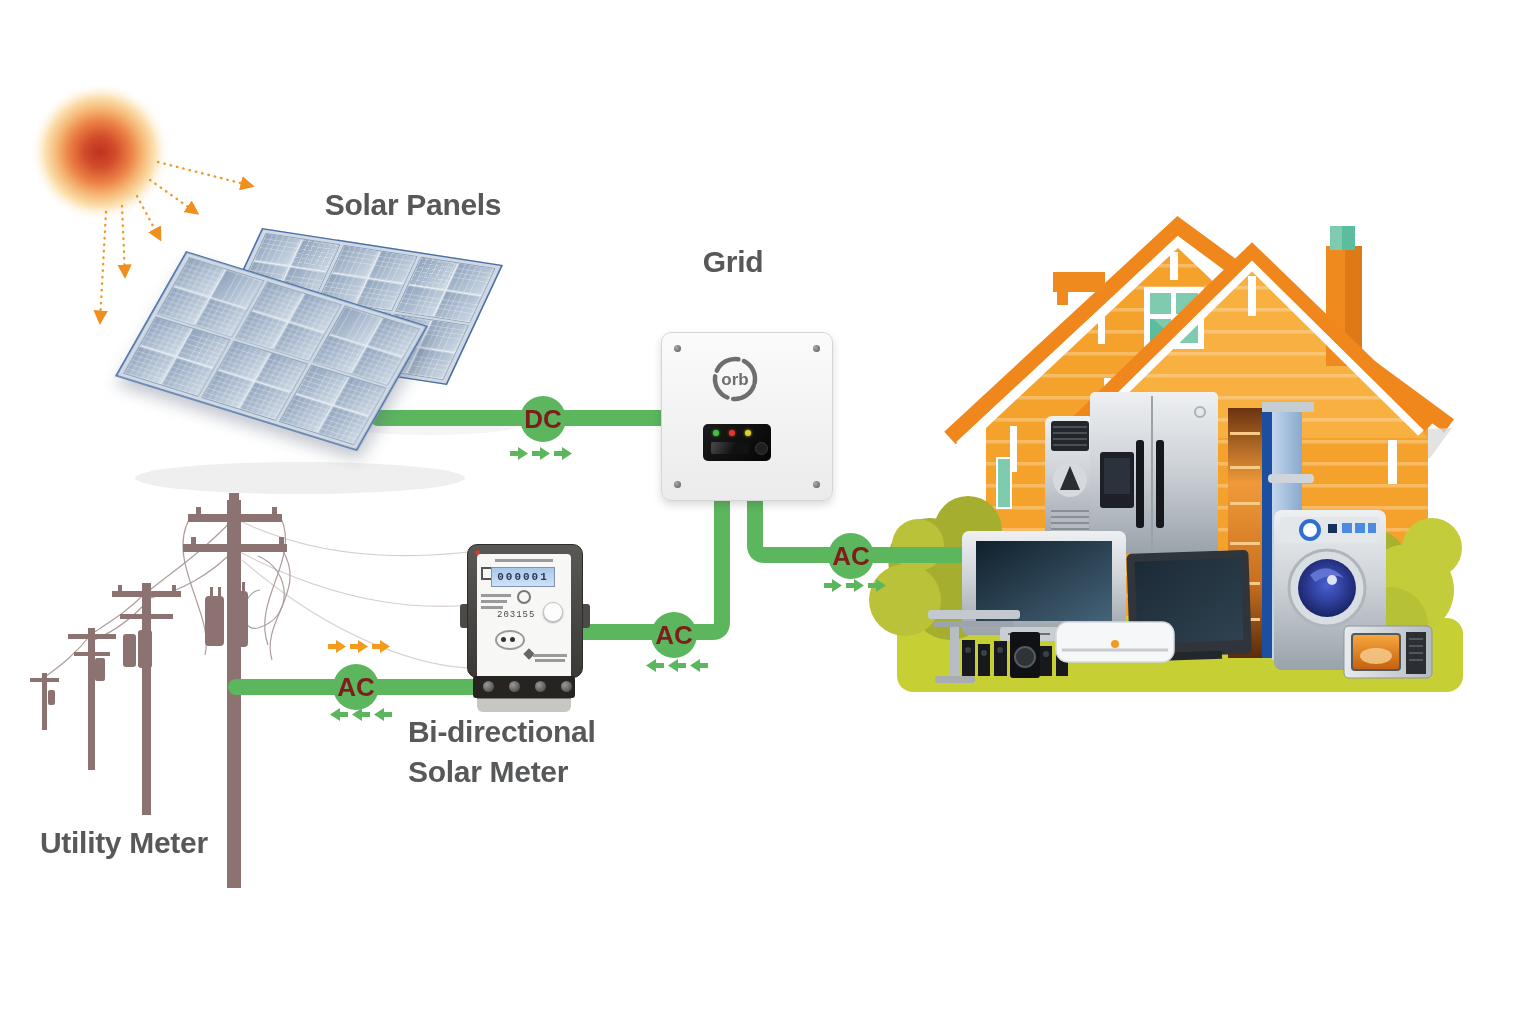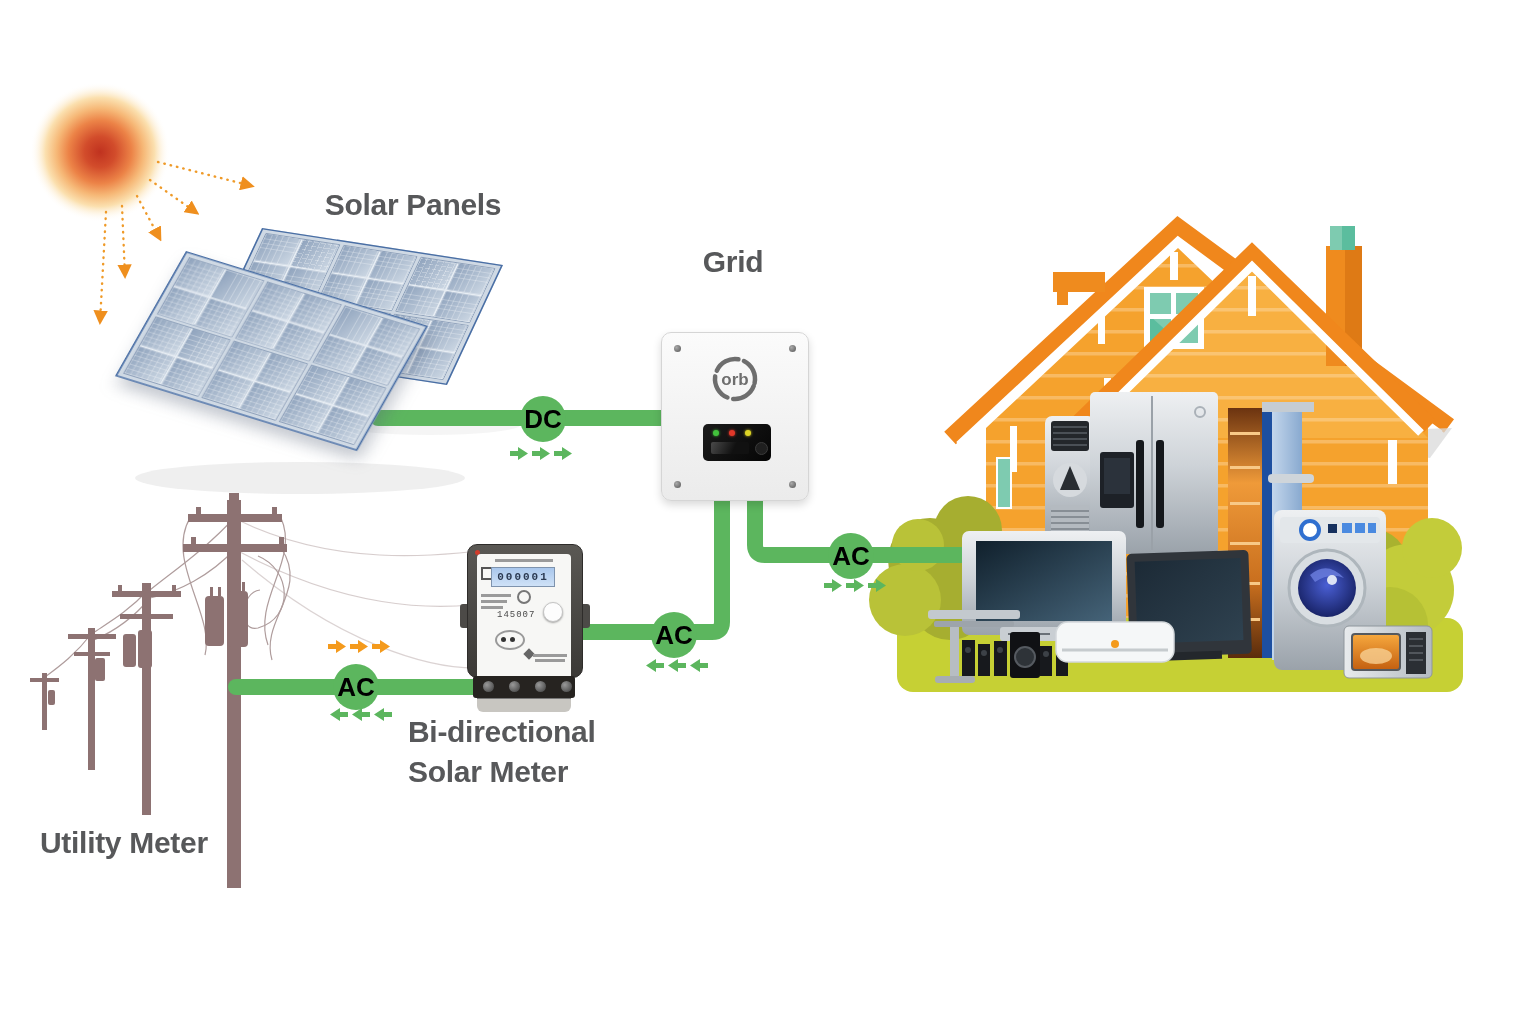--- a/index.html
+++ b/index.html
@@ -10,21 +10,21 @@
   
   .lbl{position:absolute;color:#57585a;font-weight:600;letter-spacing:-0.3px;z-index:6;}
   .lbl-solar-panels{left:318px;top:188px;width:190px;text-align:center;font-size:30px;}
   .lbl-inverter{left:633px;top:242px;width:200px;text-align:center;font-size:30px;line-height:39px;}
   .lbl-meter{left:408px;top:712px;width:250px;text-align:left;font-size:30px;line-height:40px;}
   .lbl-utility{left:40px;top:826px;font-size:30px;}
   .lbl-appliances{left:1028px;top:701px;width:320px;text-align:center;font-size:31px;}
 
   
   .badge{position:absolute;width:46px;height:46px;border-radius:50%;background:#5cb65e;
-         color:#000000;font-weight:bold;font-size:26px;line-height:46px;text-align:center;z-index:7;}
+         color:#7f1d1d;font-weight:bold;font-size:26px;line-height:46px;text-align:center;z-index:7;}
   .badge-dc{left:520px;top:396px;}
   .badge-ac-house{left:828px;top:533px;}
   .badge-ac-meter{left:651px;top:612px;}
   .badge-ac-grid{left:333px;top:664px;}
 
   
   .pv{position:absolute;display:grid;gap:4px;padding:5px;background:#cfd9e4;
       border:2px solid #4a6fa5;transform-origin:0 0;z-index:2;box-sizing:border-box;}
   .pv-back{left:262px;top:228px;width:300px;height:200px;
       grid-template-columns:1fr 1fr 1fr;grid-template-rows:1fr 1fr;
@@ -36,21 +36,21 @@
   .pv .panel{display:grid;grid-template-columns:1fr 1fr;grid-template-rows:1fr 1fr;
       gap:2px;background:#e8eef4;border:1px solid #7288a8;}
   .pv .cell{background:
       repeating-linear-gradient(0deg, rgba(255,255,255,0.28) 0 1px, transparent 1px 7px),
       repeating-linear-gradient(90deg, rgba(255,255,255,0.28) 0 1px, transparent 1px 7px),
       linear-gradient(115deg,#8fa3bd,#cdd8e4);}
 
   
   .inverter{position:absolute;left:661px;top:332px;width:146px;height:167px;z-index:3;
       background:linear-gradient(180deg,#fbfbfb,#ebebeb);border:1px solid #d5d5d5;
-      border-radius:10px;box-shadow:0 4px 8px rgba(0,0,0,0.15);}
+      border-radius:10px;box-shadow:0 4px 8px rgba(0,0,0,0.15);padding-left:24px;}
   .screw{position:absolute;width:7px;height:7px;border-radius:50%;
       background:radial-gradient(circle at 35% 35%, #aaa, #555);}
   .inv-logo{position:absolute;left:45px;top:18px;}
   .inv-display{position:absolute;left:41px;top:91px;width:68px;height:37px;
       background:linear-gradient(135deg,#1b1b1b,#050505);border-radius:5px;}
   .led{position:absolute;top:6px;width:6px;height:6px;border-radius:50%;}
   .led-green{left:10px;background:#42c23c;box-shadow:0 0 3px #42c23c;}
   .led-red{left:26px;background:#e2382a;box-shadow:0 0 3px #e2382a;}
   .led-yellow{left:42px;background:#ddd426;box-shadow:0 0 3px #ddd426;}
   .inv-slot{position:absolute;left:8px;top:18px;width:38px;height:12px;border-radius:2px;
@@ -529,21 +529,21 @@
       <span class="reddot"></span>
     </div>
     <div class="face">
       <span class="bar" style="left:18px;top:5px;width:58px;"></span>
       <span class="sq-icon" style="left:4px;top:13px;"></span>
       <div class="lcd">000001</div>
       <span class="bar" style="left:4px;top:40px;width:30px;"></span>
       <span class="bar" style="left:4px;top:46px;width:26px;"></span>
       <span class="bar" style="left:4px;top:52px;width:22px;"></span>
       <span class="circle-logo"></span>
-      <span class="serial">145007</span>
+      <span class="serial">203155</span>
       <span class="btn"></span>
       <span class="optical">
         <i style="left:4px;"></i>
           <i style="left:13px;"></i>
       </span>
       <span class="diamond"></span>
       <span class="bar" style="left:56px;top:100px;width:34px;"></span>
       <span class="bar" style="left:58px;top:105px;width:30px;"></span>
     </div>
     <div class="terminals">

